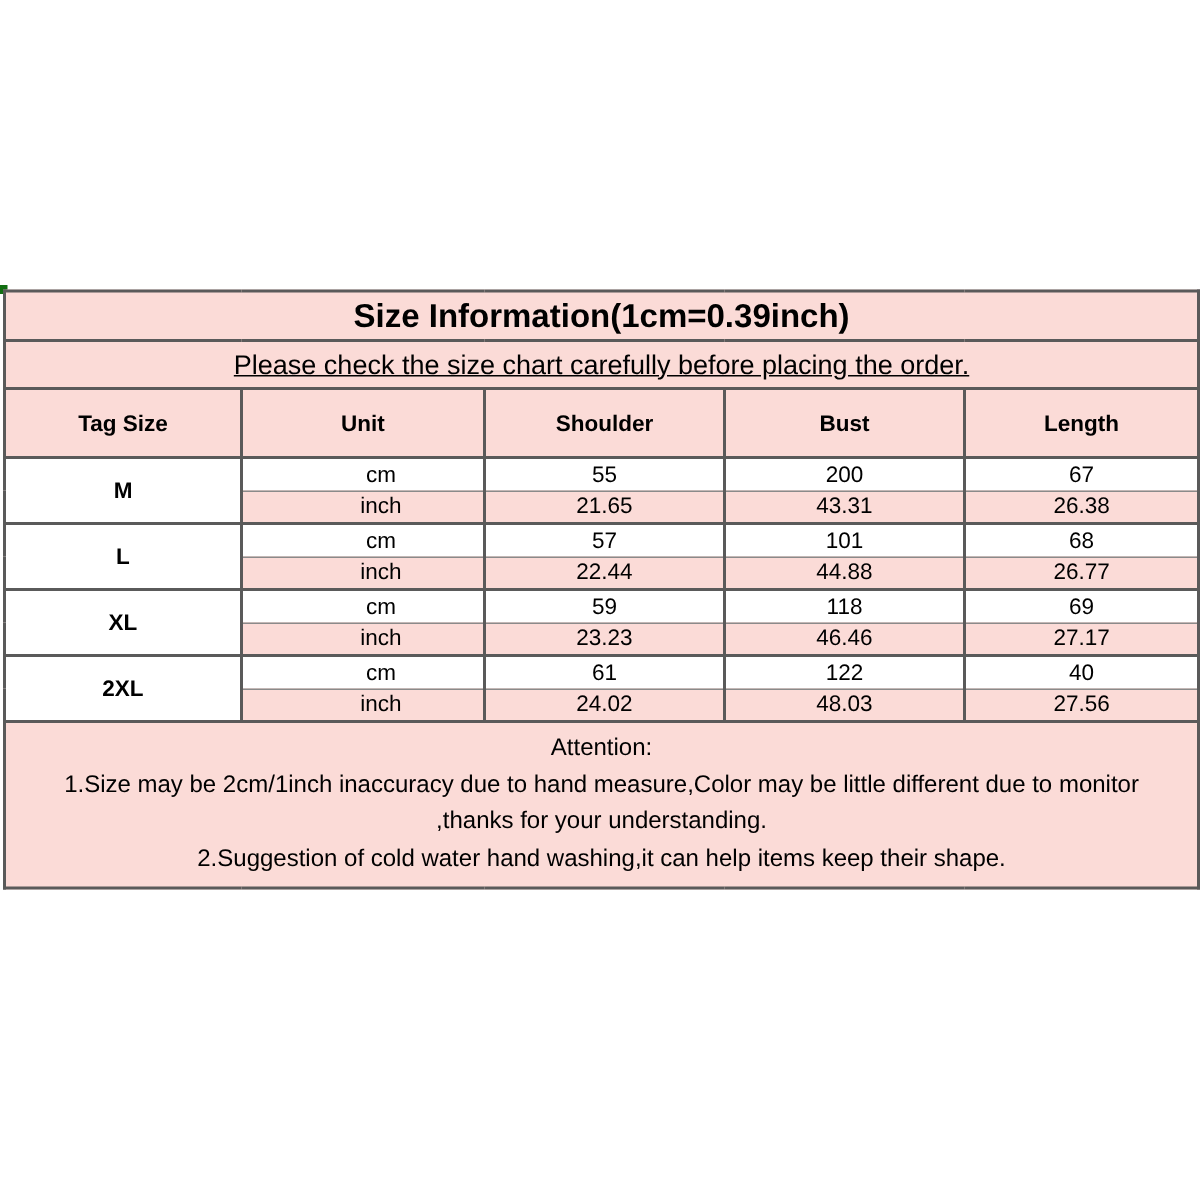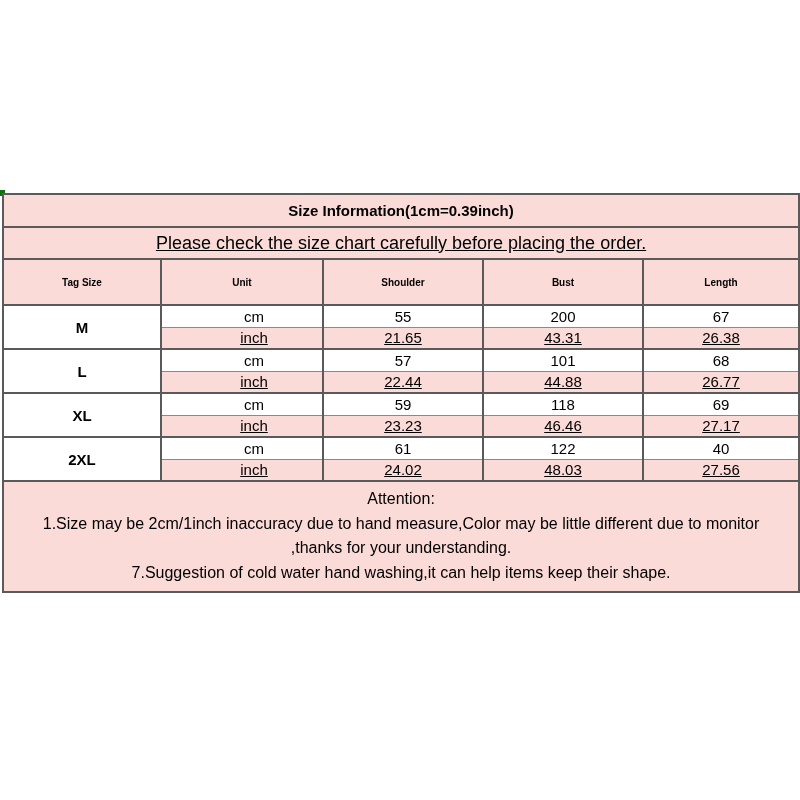--- a/index.html
+++ b/index.html
@@ -28,34 +28,34 @@
     position:absolute;left:2px;top:193px;width:796px;
     border-collapse:collapse;table-layout:fixed;
     background:var(--pink);
   }
   table.size-table td,
   table.size-table th{
     border:2px solid var(--border-dark);
     text-align:center;vertical-align:middle;
     color:var(--text);
   }
-  td.title{height:33px;font-weight:bold;font-size:15px;}
+  td.title{height:33px;font-weight:bold;font-size:22px;}
   td.subtitle{height:32px;font-size:18px;text-decoration:underline;}
-  tr.header-row th{height:46px;font-weight:bold;font-size:10px;background:var(--pink);margin-top:40px;}
+  tr.header-row th{height:46px;font-weight:bold;font-size:15px;background:var(--pink);margin-top:40px;}
   tr.cm-row td,tr.inch-row td{height:22px;font-size:15px;}
   tr.cm-row td{background:var(--white);}
   tr.inch-row td{background:var(--pink);}
   td.tag{
     background:var(--white);
     font-weight:bold;font-size:17px;
   }
   td.unit{font-size:16px;padding-left:24px;}
   
   tr.cm-row td:not(.tag){border-bottom:1px solid var(--border-light);}
-  tr.inch-row td{border-top:1px solid var(--border-light);text-decoration:underline;}
+  tr.inch-row td{border-top:1px solid var(--border-light);}
   td.attention{
     background:var(--pink);
     text-align:left;vertical-align:top;
     padding:5px 6px 6px 6px;
     font-size:16px;line-height:24.5px;border-radius:23px;
   }
 </style>
 </head>
 <body>
 
@@ -139,18 +139,18 @@
         <td>24.02</td>
         <td>48.03</td>
         <td>27.56</td>
       </tr>
 
       <tr>
         <td colspan="5" class="attention">
           <div>Attention:</div>
           <div>1.Size may be 2cm/1inch inaccuracy due to hand measure,Color may be little different due to monitor</div>
           <div>,thanks for your understanding.</div>
-          <div>7.Suggestion of cold water hand washing,it can help items keep their shape.</div>
+          <div>2.Suggestion of cold water hand washing,it can help items keep their shape.</div>
         </td>
       </tr>
     </tbody>
   </table>
 </div>
 
 </body></html>

